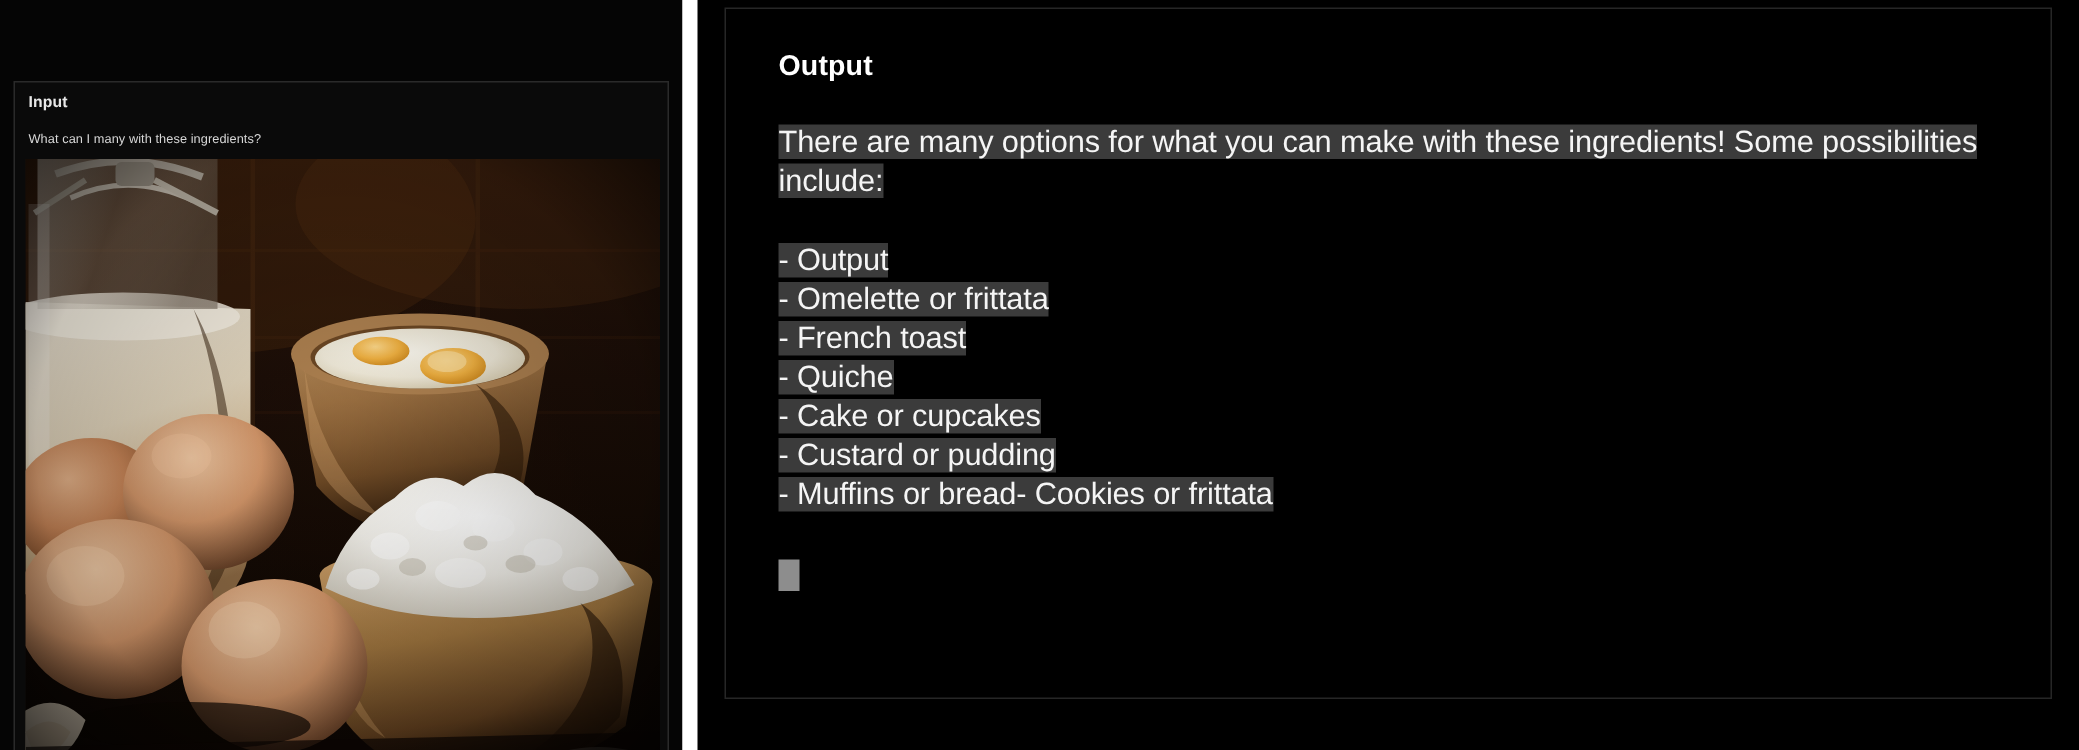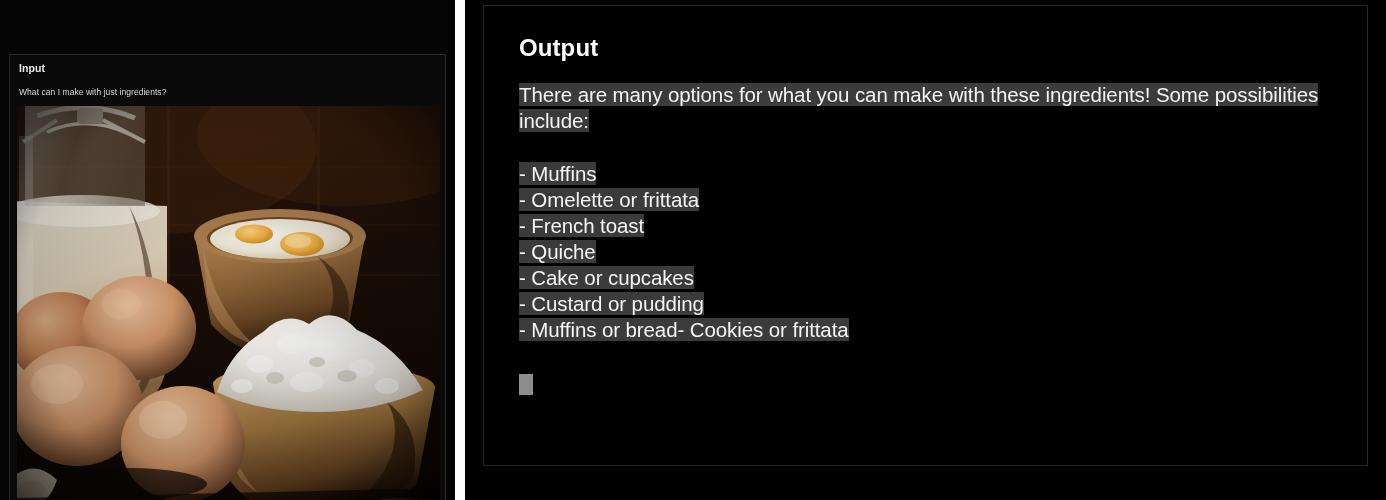--- a/index.html
+++ b/index.html
@@ -100,21 +100,21 @@
     width: 885px;
     height: 461px;
     border: 1px solid #262626;
     background: #000000;
     box-sizing: border-box;
   }
   .output-title {
     position: absolute;
     left: 35px;
     top: 28px;
-    font-size: 24px;
+    font-size: 19px;
     font-weight: bold;
     color: #ffffff;
     letter-spacing: 0.1px;
   }
 
   .output-body {
     position: absolute;
     left: 35px;
     top: 76px;
     width: 840px;
@@ -149,21 +149,21 @@
 </head>
 <body>
 
 <div class="stage">
 
   <div class="input-panel">
     <div class="input-inner">
 
       <div class="input-title">Input</div>
 
-      <div class="input-prompt">What can I make with just ingredients?</div>
+      <div class="input-prompt">What can I many with these ingredients?</div>
 
       <div class="photo">
         <svg viewBox="0 0 423 421" preserveAspectRatio="xMidYMid slice">
           <defs>
             <linearGradient id="bgwood" x1="0" y1="0" x2="0" y2="1">
               <stop offset="0%" stop-color="#2a1509"></stop>
               <stop offset="35%" stop-color="#1c0e07"></stop>
               <stop offset="70%" stop-color="#120903"></stop>
               <stop offset="100%" stop-color="#0a0503"></stop>
             </linearGradient>
@@ -341,21 +341,21 @@
 
       <div class="output-title">Output</div>
 
       <div class="output-body">
 
         <div class="para para-wrap"><span class="hl">There are many options for what you can make with these ingredients! Some possibilities include:</span></div>
 
         <div class="spacer"></div>
 
 
-        <div class="para"><span class="hl">- Muffins</span></div>
+        <div class="para"><span class="hl">- Output</span></div>
 
         <div class="para"><span class="hl">- Omelette or frittata</span></div>
 
         <div class="para"><span class="hl">- French toast</span></div>
 
         <div class="para"><span class="hl">- Quiche</span></div>
 
         <div class="para"><span class="hl">- Cake or cupcakes</span></div>
 
         <div class="para"><span class="hl">- Custard or pudding</span></div>

